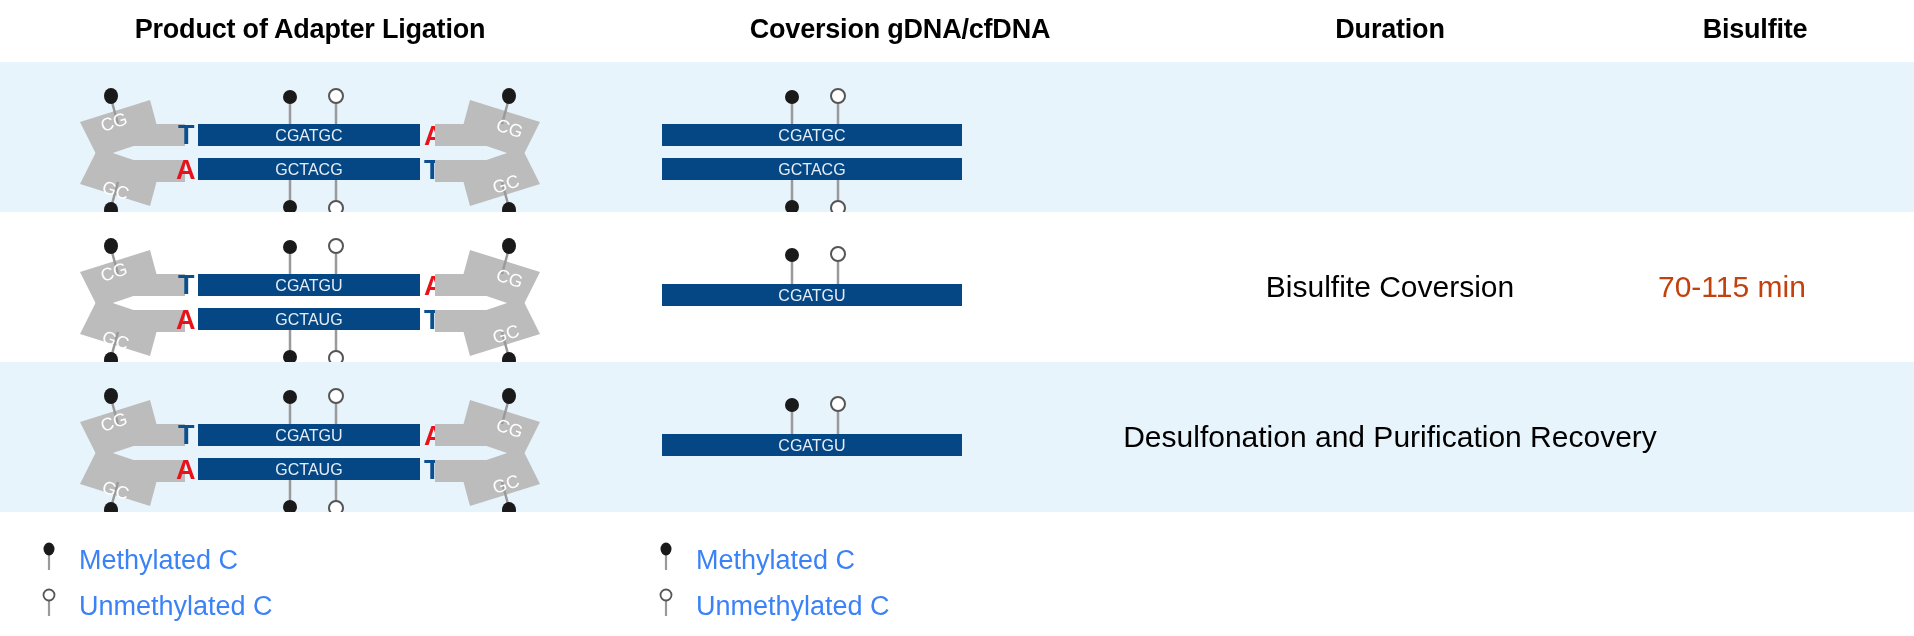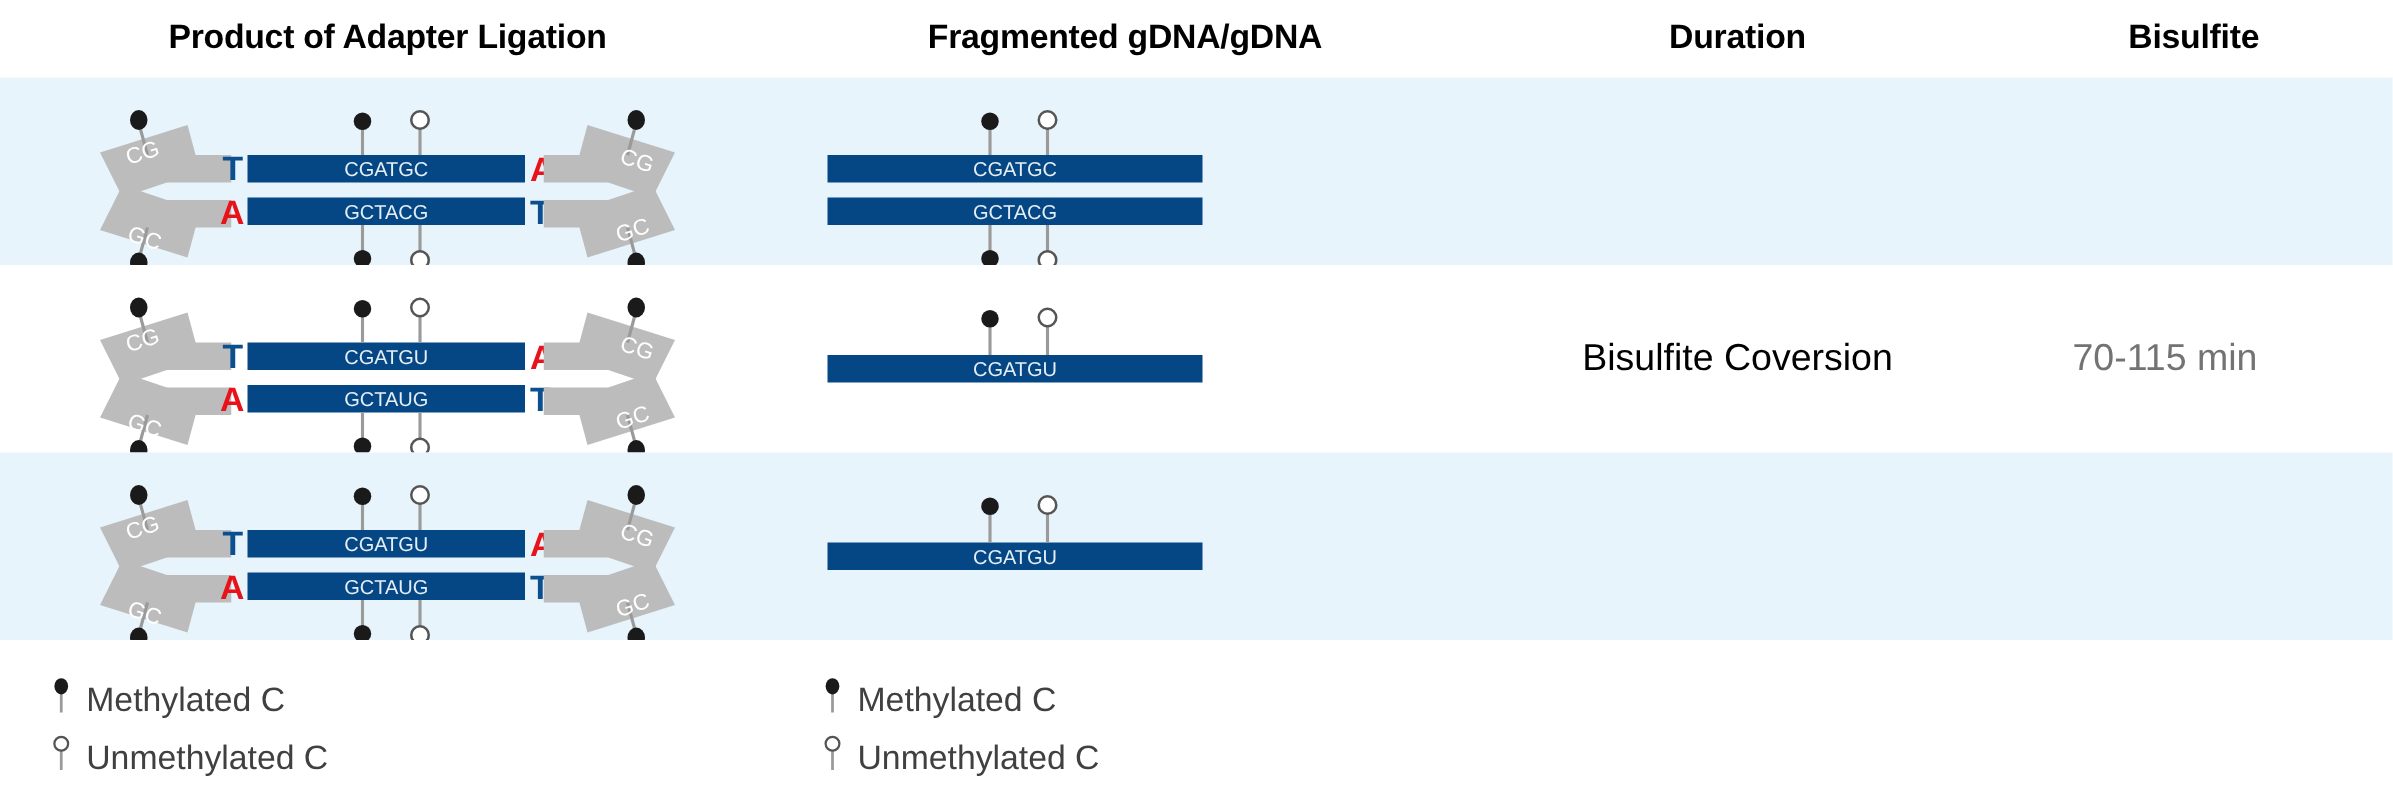--- a/index.html
+++ b/index.html
@@ -60,21 +60,21 @@
                     display: flex; align-items: center; justify-content: flex-start; }
 
   .workflow-text {
     font-size: 30px;
     color: #000000;
     white-space: nowrap;
     text-align: center;
   }
   .duration-text {
     font-size: 30px;
-    color: #737373;
+    color: #c2410c;
     white-space: nowrap;
     padding-left: 58px;
   }
 
   
   .construct { position: absolute; left: 0; top: 0; width: 620px; height: 150px; }
   .construct svg, .fragment svg { display: block; }
   .fragment { position: absolute; left: 0; top: 0; width: 560px; height: 150px; }
 
   
@@ -89,33 +89,33 @@
   .legend-block.lb1 { left: 38px; }
   .legend-block.lb2 { left: 655px; }
   .legend-item {
     display: flex;
     align-items: center;
     height: 46px;
   }
   .legend-glyph { width: 30px; height: 40px; flex: 0 0 30px; }
   .legend-label {
     font-size: 27px;
-    color: #404040;
+    color: #3b82f6;
     white-space: nowrap;
-    margin-left: 1px;
+    margin-left: 11px;
   }
 </style>
 </head>
 <body>
 
 <div class="page">
 
   <div class="header-row">
     <div class="col-head c1">Product of Adapter Ligation</div>
-    <div class="col-head c2">Fragmented gDNA/gDNA</div>
+    <div class="col-head c2">Coversion gDNA/cfDNA</div>
     <div class="col-head c3">Duration</div>
     <div class="col-head c4">Bisulfite</div>
   </div>
 
   <div class="rows">
 
     <div class="drow shaded">
       <div class="cell-construct">
         <div class="construct">
           <svg width="620" height="150" viewBox="0 0 620 150" xmlns="http://www.w3.org/2000/svg">
@@ -335,20 +335,23 @@
             <rect x="42" y="72" width="300" height="22" fill="#054785"></rect>
             <text x="192" y="89" text-anchor="middle" font-family="Liberation Sans, sans-serif" font-size="16" fill="#e6eef5">CGATGU</text>
             <line x1="172" y1="72" x2="172" y2="48" stroke="#9a9a9a" stroke-width="2.5"></line>
             <circle cx="172" cy="43" r="7" fill="#1a1a1a"></circle>
             <line x1="218" y1="72" x2="218" y2="48" stroke="#9a9a9a" stroke-width="2.5"></line>
             <circle cx="218" cy="42" r="7" fill="#ffffff" stroke="#555" stroke-width="2"></circle>
           </svg>
         </div>
       </div>
 
+      <div class="cell-workflow">
+        <span class="workflow-text">Desulfonation and Purification Recovery</span>
+      </div>
     </div>
 
   </div>
 
   <div class="legend">
 
     <div class="legend-block lb1">
       <div class="legend-item">
         <span class="legend-glyph">
           <svg width="30" height="40" viewBox="0 0 30 40" xmlns="http://www.w3.org/2000/svg">

